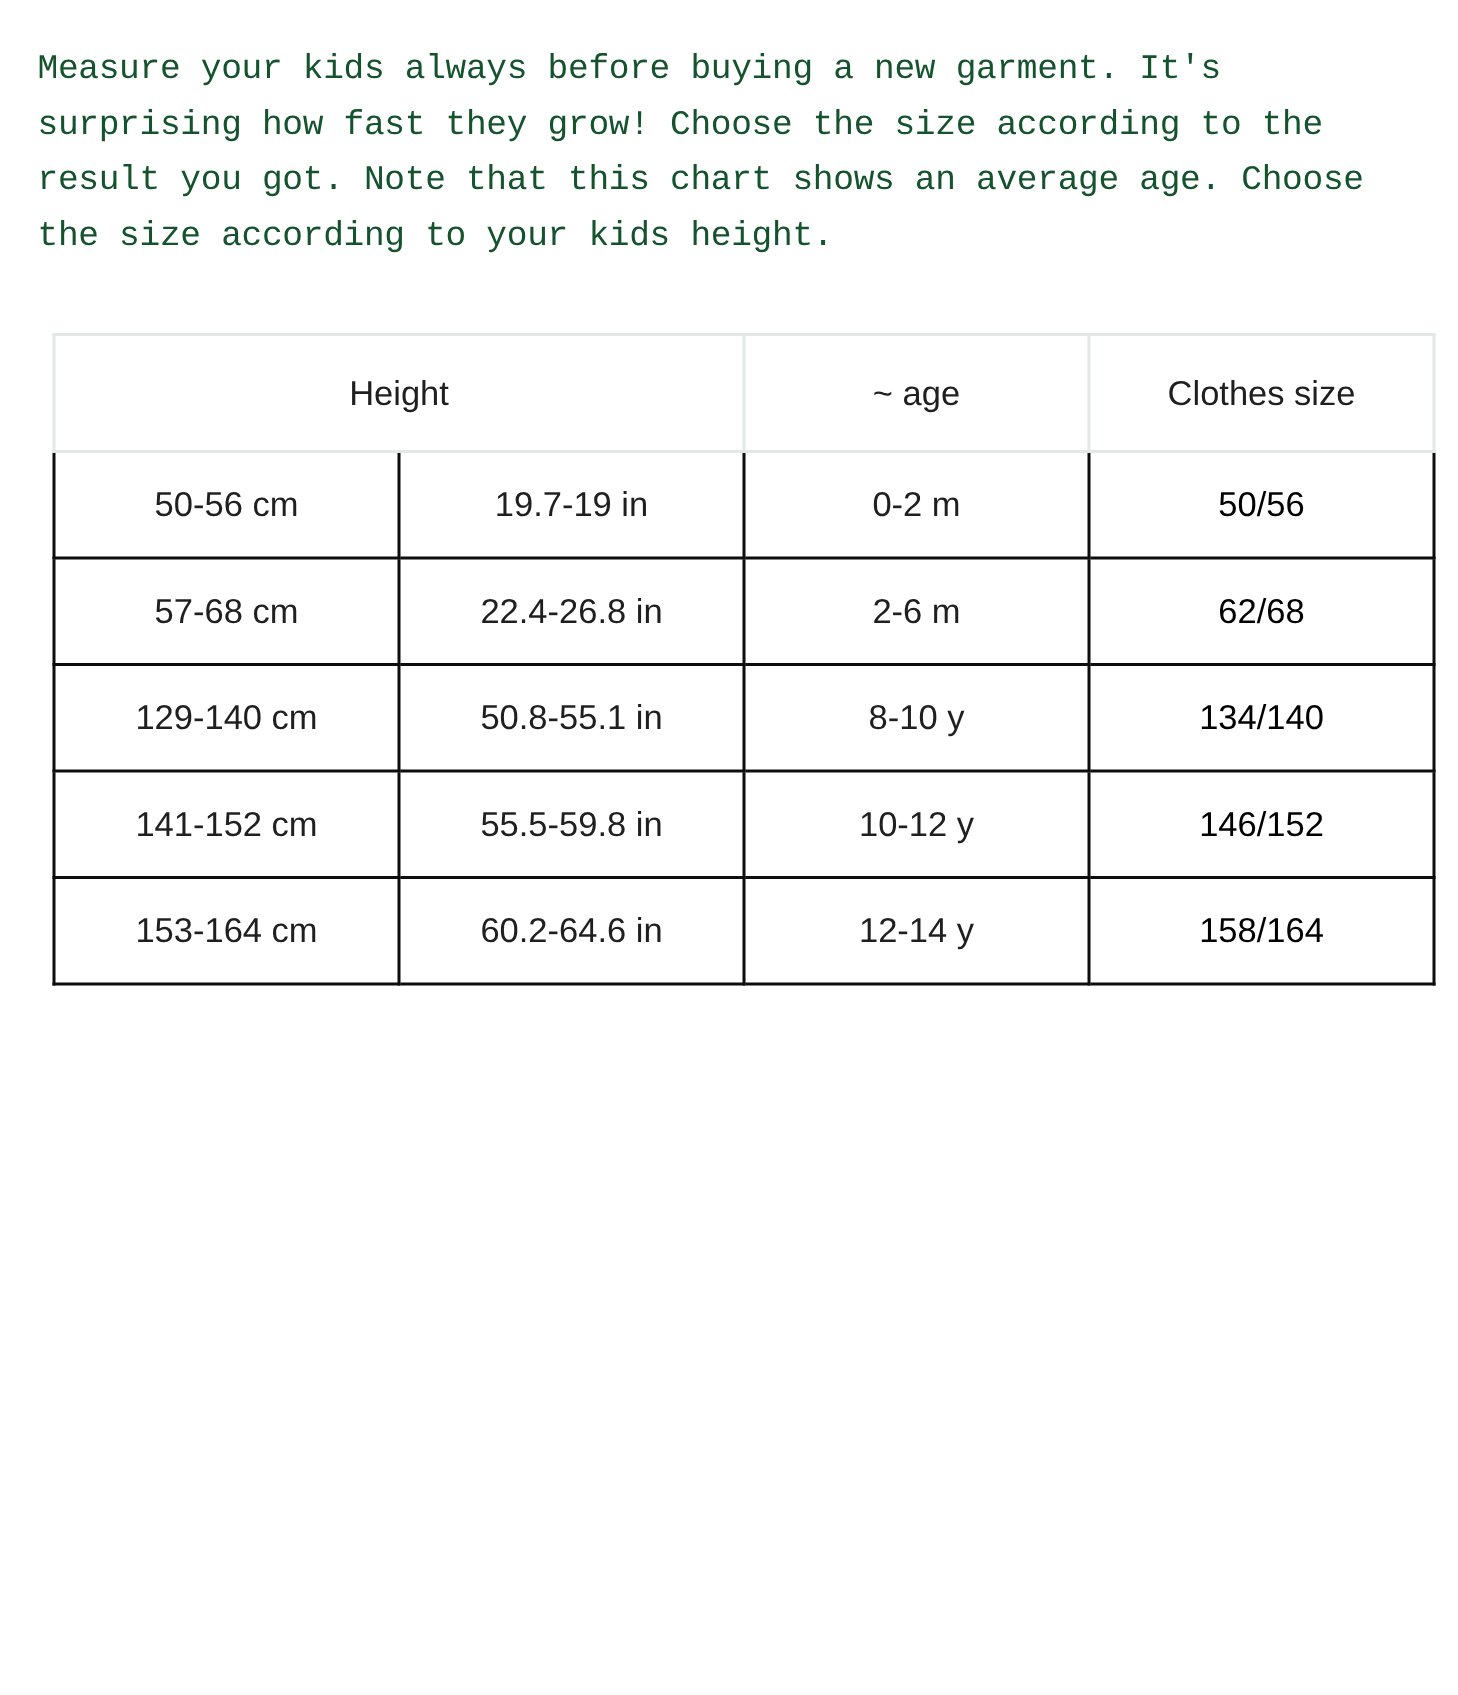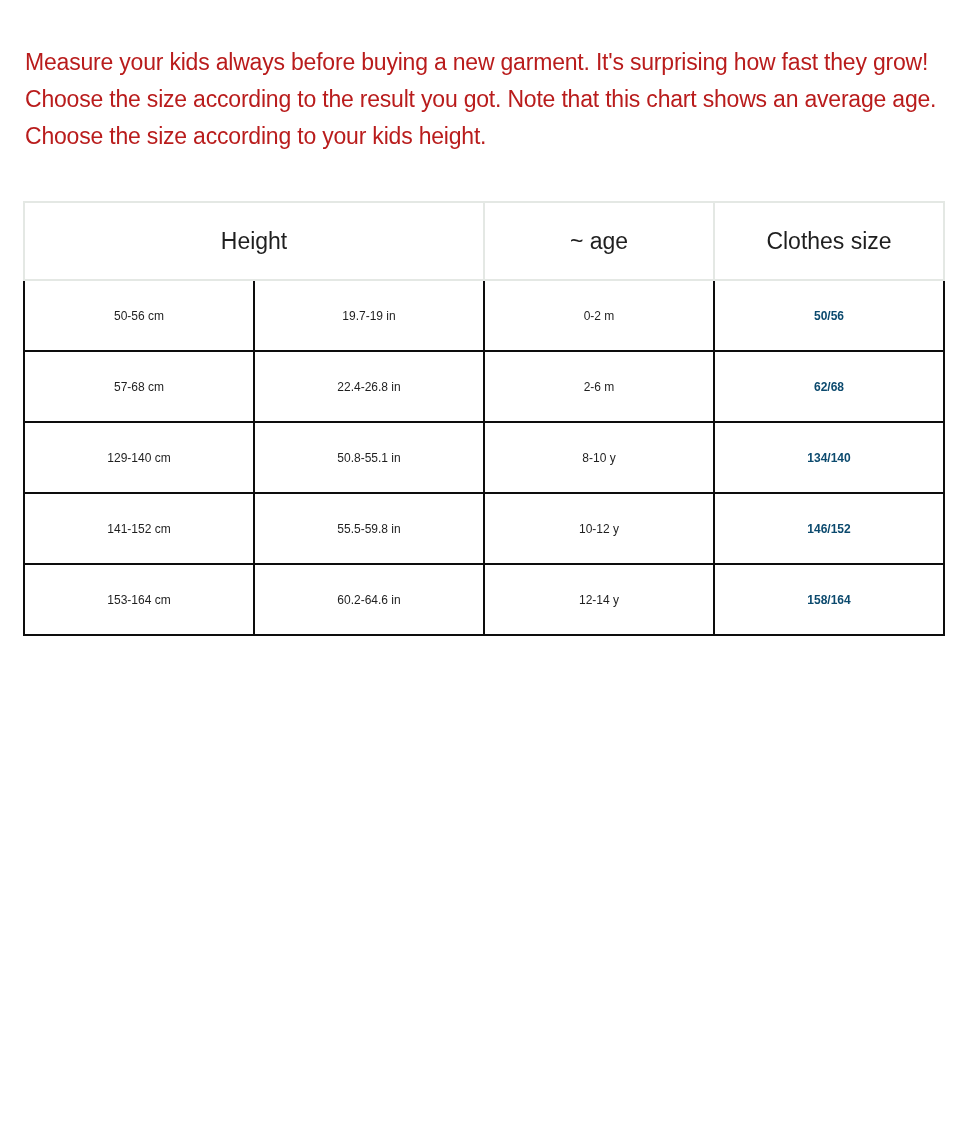--- a/index.html
+++ b/index.html
@@ -23,59 +23,60 @@
   }
   .close-clip span {
     display: block;
     font-size: 34px;
     line-height: 34px;
     margin-top: -29px;
     text-align: center;
     color: #111111;
   }
   .intro {
-    margin: 44px 24px 0 25px;
+    margin: 28px 24px 0 25px;
     width: 918px;
     font-size: 23px;
     line-height: 37px;
     letter-spacing: -0.2px;
-    color: #b91c1c;
+    color: #14532d;
+    font-family: Liberation Mono, monospace;
   }
   table.size-chart {
     border-collapse: collapse;
     table-layout: fixed;
-    margin: 46px 0 0 23px;
+    margin: 46px 0 0 35px;
     width: 920px;
   }
   table.size-chart col { width: 230px; }
   table.size-chart th,
   table.size-chart td {
     text-align: center;
     vertical-align: middle;
     padding: 0;
   }
   table.size-chart thead th {
     height: 76px;
     font-weight: 400;
     font-size: 23px;
     border: 2px solid #e4e8e4;
     background: #ffffff;
   }
   table.size-chart tbody td {
     height: 69px;
-    font-size: 12px;
+    font-size: 23px;
     border: 2px solid #0d0d0d;
     background: #ffffff;
   }
   table.size-chart tbody tr:first-child td {
     border-top: 2px solid #e4e8e4;
   }
   table.size-chart td.size-cell {
-    font-weight: 700;
-    color: #0c4a6e;
+    font-weight: 400;
+    color: #000000;
   }
 </style>
 </head>
 <body>
 
 <div class="page">
 
   <div class="close-clip">
     <span>✕</span>
   </div>

